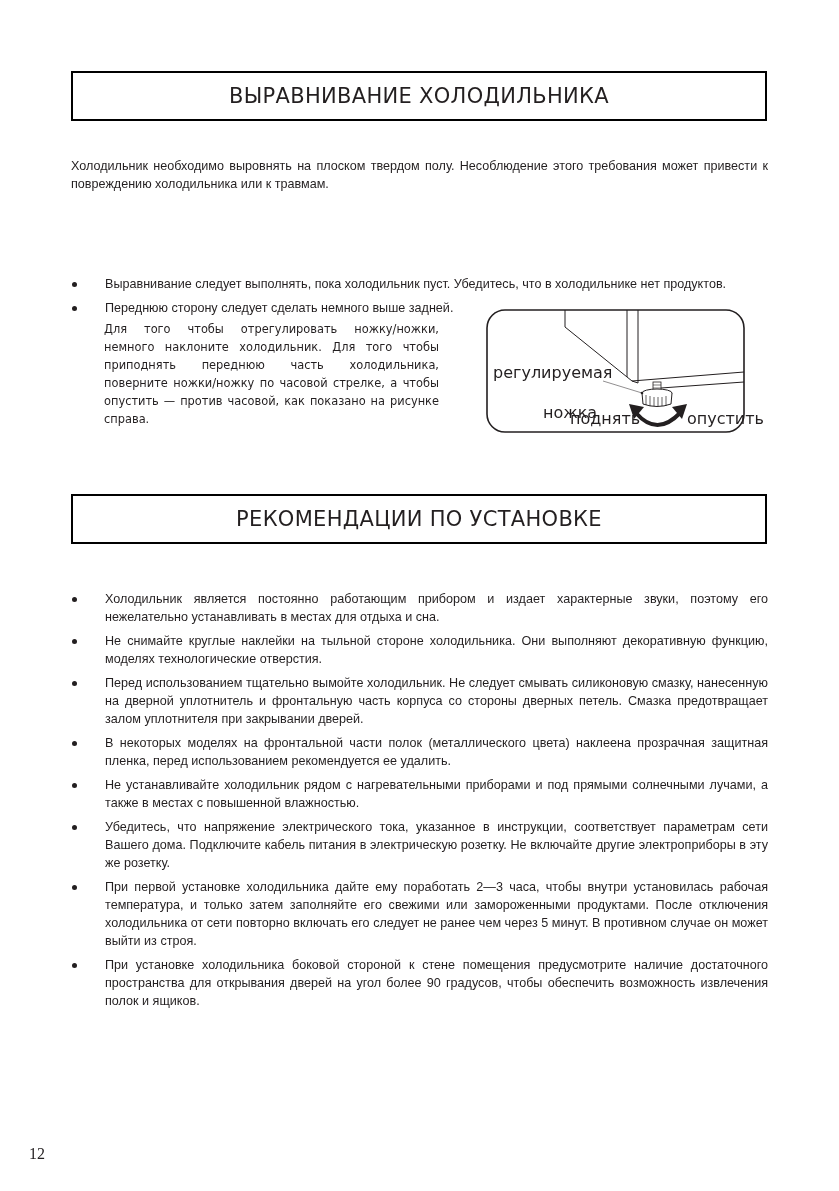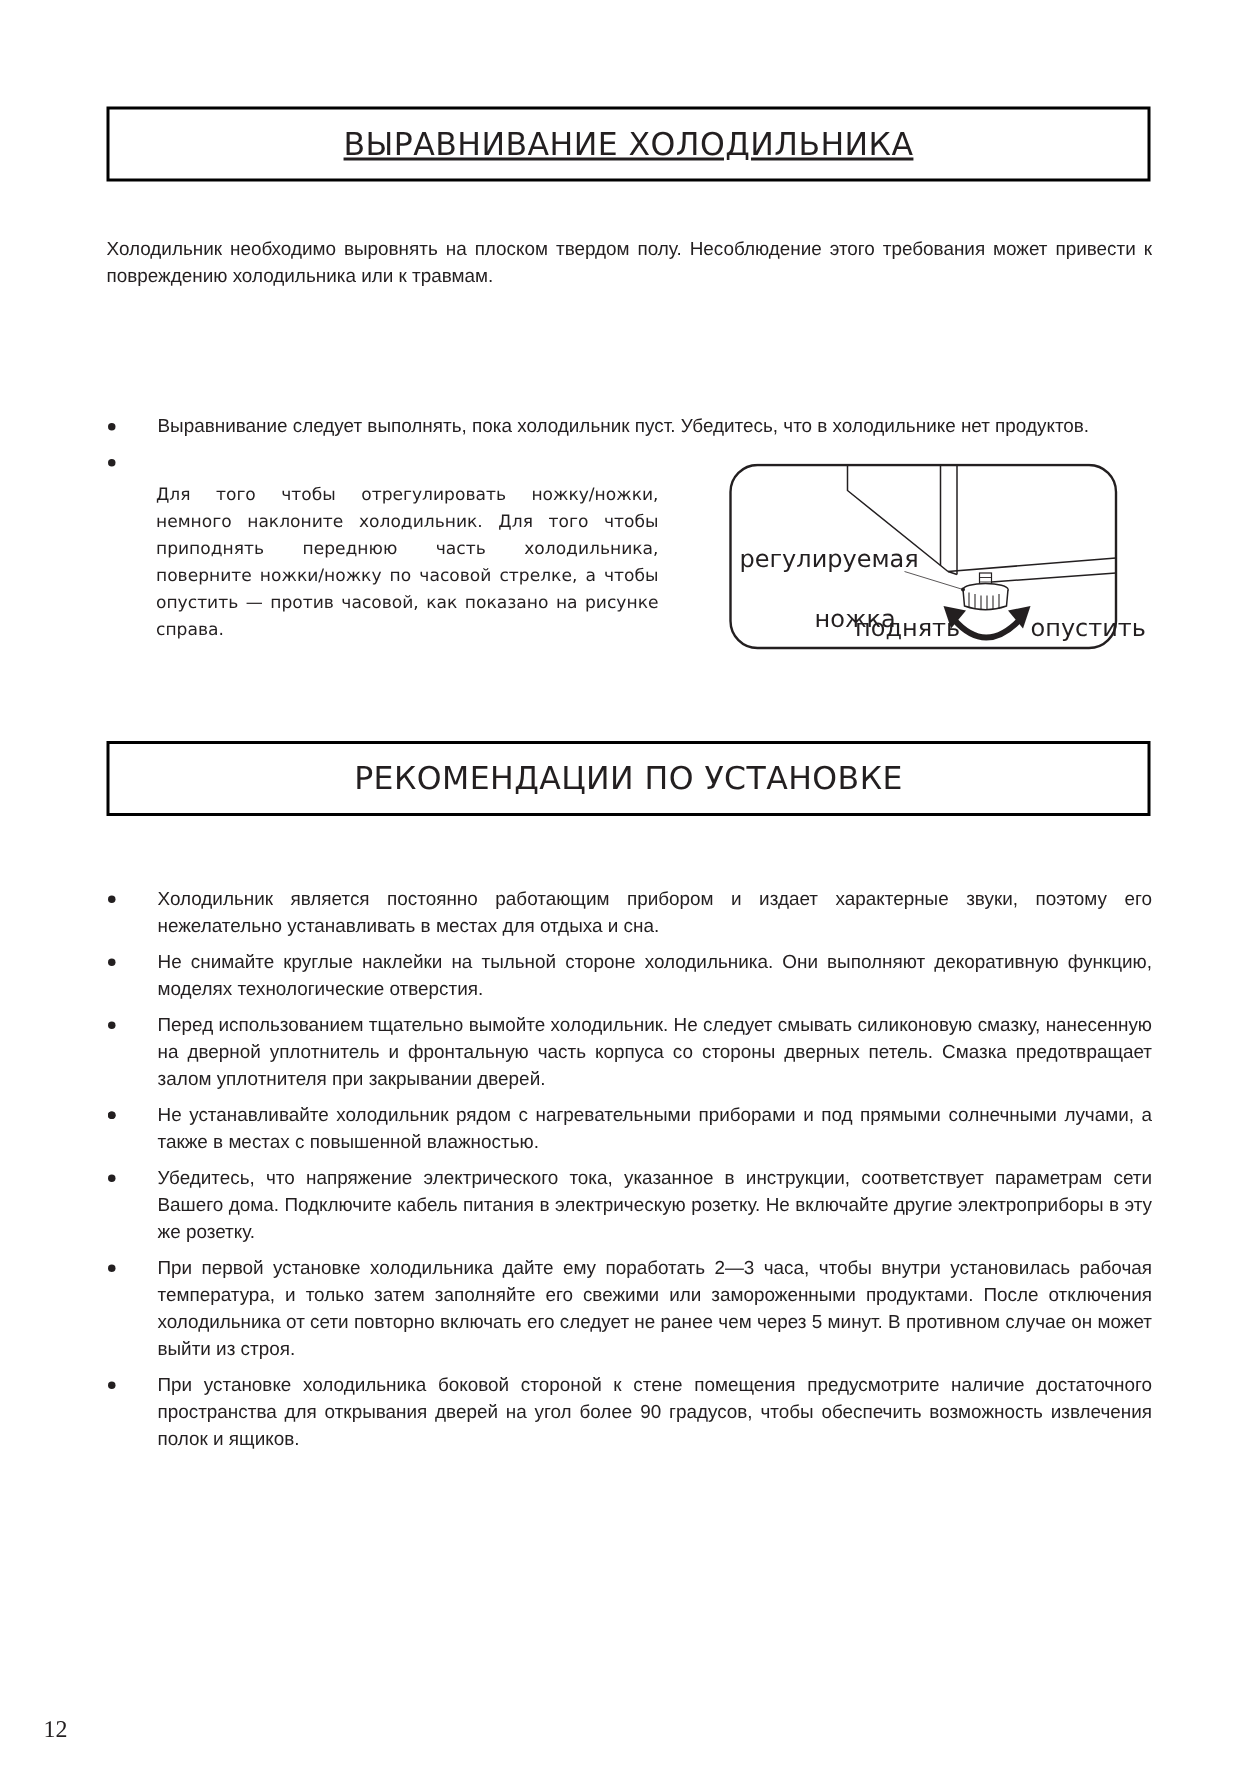--- a/index.html
+++ b/index.html
@@ -32,29 +32,29 @@
     font-family: "DejaVu Sans", sans-serif; font-size: 11.4px; line-height: 18px; text-align: justify;
   }
   .diagram { position: absolute; left: 486px; top: 309px; width: 260px; height: 125px; }
   .diagram svg { position: absolute; left: 0; top: 0; }
   .dlabel { position: absolute; font-size: 16px; font-family: "DejaVu Sans", sans-serif; color: #231f20; white-space: nowrap; }
   .page-number { position: absolute; left: 29px; top: 1145px; font-size: 16px; color: #231f20; font-family: Liberation Serif, serif; }
 </style>
 </head>
 <body>
 
-<div class="section-box" style="top:71px;text-decoration:underline;">
+<div class="section-box" style="top:71px;">
   <h2 class="section-title" style="margin:0;">ВЫРАВНИВАНИЕ ХОЛОДИЛЬНИКА</h2>
 </div>
 
 <p class="para" style="top:157px; margin:0;">Холодильник необходимо выровнять на плоском твердом полу. Несоблюдение этого требования может привести к повреждению холодильника или к травмам.</p>
 
 <ul class="bullets" style="top:227px;margin-top:48px;">
   <li class="bullet"><span class="bullet-dot"></span><span>Выравнивание следует выполнять, пока холодильник пуст. Убедитесь, что в холодильнике нет продуктов.</span></li>
-  <li class="bullet"><span class="bullet-dot"></span></li>
+  <li class="bullet"><span class="bullet-dot"></span><span>Переднюю сторону следует сделать немного выше задней.</span></li>
 </ul>
 
 <p class="howto" style="margin:0;">Для того чтобы отрегулировать ножку/ножки, немного наклоните холодильник. Для того чтобы приподнять переднюю часть холодильника, поверните ножки/ножку по часовой стрелке, а чтобы опустить — против часовой, как показано на рисунке справа.</p>
 
 <div class="diagram">
   <svg width="260" height="125" viewBox="0 0 260 125">
     <rect x="1" y="1" width="257" height="122" rx="18" ry="18" fill="none" stroke="#231f20" stroke-width="1.6"></rect>
 
     <polyline points="79,1 79,18 146,72" fill="none" stroke="#231f20" stroke-width="1"></polyline>
     <line x1="141" y1="1" x2="141" y2="68" stroke="#231f20" stroke-width="1"></line>
@@ -90,20 +90,20 @@
 </div>
 
 <div class="section-box" style="top:494px;">
   <h2 class="section-title" style="margin:1px;">РЕКОМЕНДАЦИИ ПО УСТАНОВКЕ</h2>
 </div>
 
 <ul class="bullets" style="top:590px;">
   <li class="bullet"><span class="bullet-dot"></span><span>Холодильник является постоянно работающим прибором и издает характерные звуки, поэтому его нежелательно устанавливать в местах для отдыха и сна.</span></li>
   <li class="bullet"><span class="bullet-dot"></span><span>Не снимайте круглые наклейки на тыльной стороне холодильника. Они выполняют декоративную функцию, моделях технологические отверстия.</span></li>
   <li class="bullet"><span class="bullet-dot"></span><span>Перед использованием тщательно вымойте холодильник. Не следует смывать силиконовую смазку, нанесенную на дверной уплотнитель и фронтальную часть корпуса со стороны дверных петель. Смазка предотвращает залом уплотнителя при закрывании дверей.</span></li>
-  <li class="bullet"><span class="bullet-dot"></span></li>
+  <li class="bullet"><span class="bullet-dot"></span><span>В некоторых моделях на фронтальной части полок (металлического цвета) наклеена прозрачная защитная пленка, перед использованием рекомендуется ее удалить.</span></li>
   <li class="bullet"><span class="bullet-dot"></span><span>Не устанавливайте холодильник рядом с нагревательными приборами и под прямыми солнечными лучами, а также в местах с повышенной влажностью.</span></li>
   <li class="bullet"><span class="bullet-dot"></span><span>Убедитесь, что напряжение электрического тока, указанное в инструкции, соответствует параметрам сети Вашего дома. Подключите кабель питания в электрическую розетку. Не включайте другие электроприборы в эту же розетку.</span></li>
   <li class="bullet"><span class="bullet-dot"></span><span>При первой установке холодильника дайте ему поработать 2—3 часа, чтобы внутри установилась рабочая температура, и только затем заполняйте его свежими или замороженными продуктами. После отключения холодильника от сети повторно включать его следует не ранее чем через 5 минут. В противном случае он может выйти из строя.</span></li>
   <li class="bullet"><span class="bullet-dot"></span><span>При установке холодильника боковой стороной к стене помещения предусмотрите наличие достаточного пространства для открывания дверей на угол более 90 градусов, чтобы обеспечить возможность извлечения полок и ящиков.</span></li>
 </ul>
 
 <div class="page-number">12</div>
 
 </body></html>

